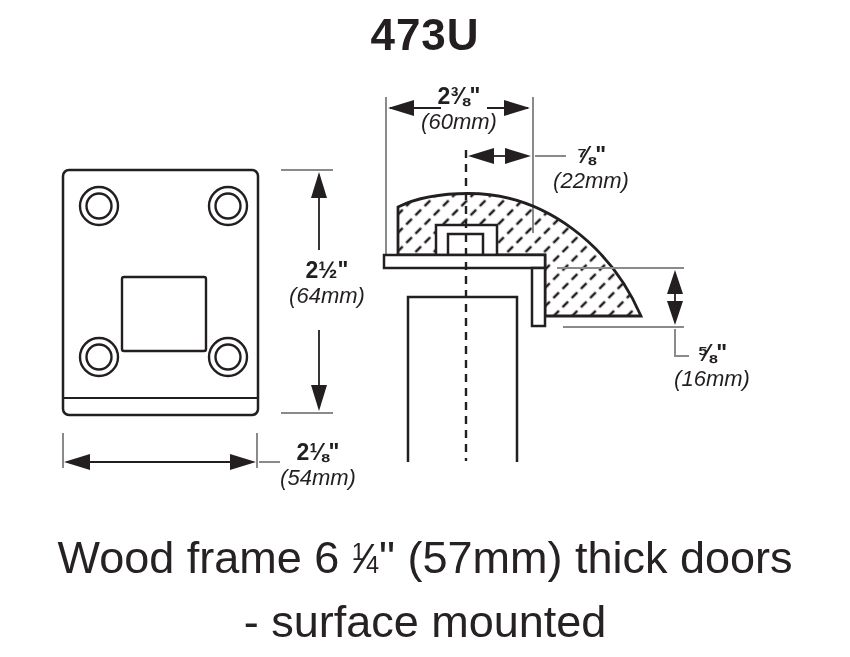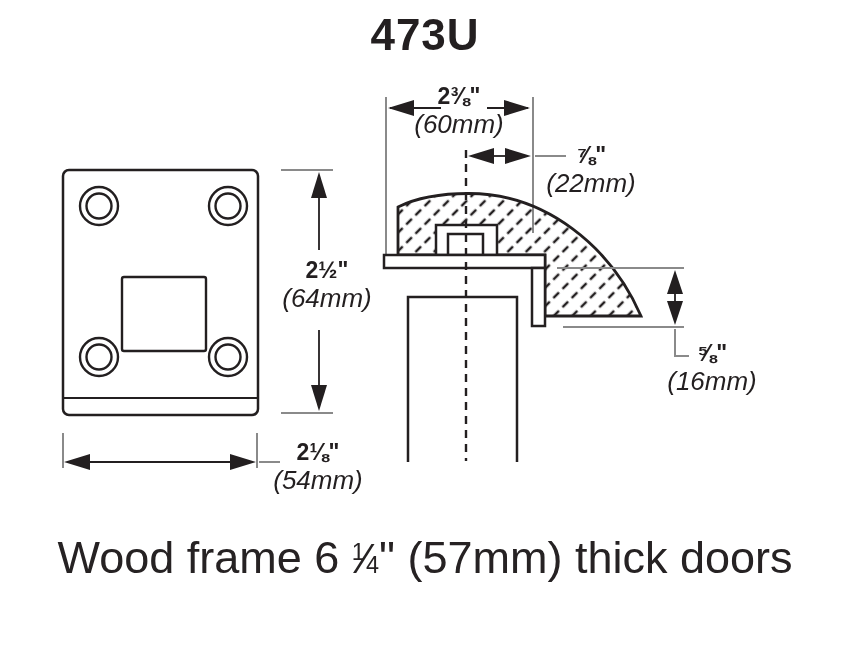--- a/index.html
+++ b/index.html
@@ -4,21 +4,21 @@
 <style>
   html,body{margin:0;padding:0;background:#ffffff;}
   #page{position:relative;width:850px;height:657px;background:#ffffff;overflow:hidden;
         font-family:"Liberation Sans",sans-serif;color:#231f20;}
   svg{position:absolute;left:0;top:0;}
   .abs{position:absolute;}
   #title{top:10px;left:0;width:850px;text-align:center;font-size:44px;font-weight:700;
          letter-spacing:1px;color:#231f20;}
   .dim{text-align:center;line-height:1.12;white-space:nowrap;}
   .dim-in{font-weight:700;font-size:23px;color:#231f20;}
-  .dim-mm{font-style:italic;font-size:26px;color:#231f20;}
+  .dim-mm{font-style:italic;font-size:22px;color:#231f20;}
   .centered{transform:translateX(-50%);}
   #caption{top:526px;left:0;width:850px;text-align:center;font-size:45px;
            color:#262223;line-height:1.42;}
   #caption sup{font-size:0.52em;vertical-align:0.55em;line-height:0;}
   #caption sub{font-size:0.52em;vertical-align:-0.02em;line-height:0;}
   .fracslash{font-size:0.95em;margin:0 -3px;}
 </style>
 </head>
 <body>
 
@@ -135,15 +135,16 @@
     <div class="dim-mm">(54mm)</div>
   </div>
 
   <div class="abs dim centered" style="left:712px;top:341px;">
     <div class="dim-in">⅝"</div>
     <div class="dim-mm">(16mm)</div>
   </div>
 
   <div id="caption" class="abs">
     <div><span>Wood frame 6 </span><span class="capfrac"><sup>1</sup><span class="fracslash">⁄</span><sub>4</sub></span><span>" (57mm) thick doors</span></div>
+    <div>- surface mounted</div>
   </div>
 
 </div>
 
 </body></html>

